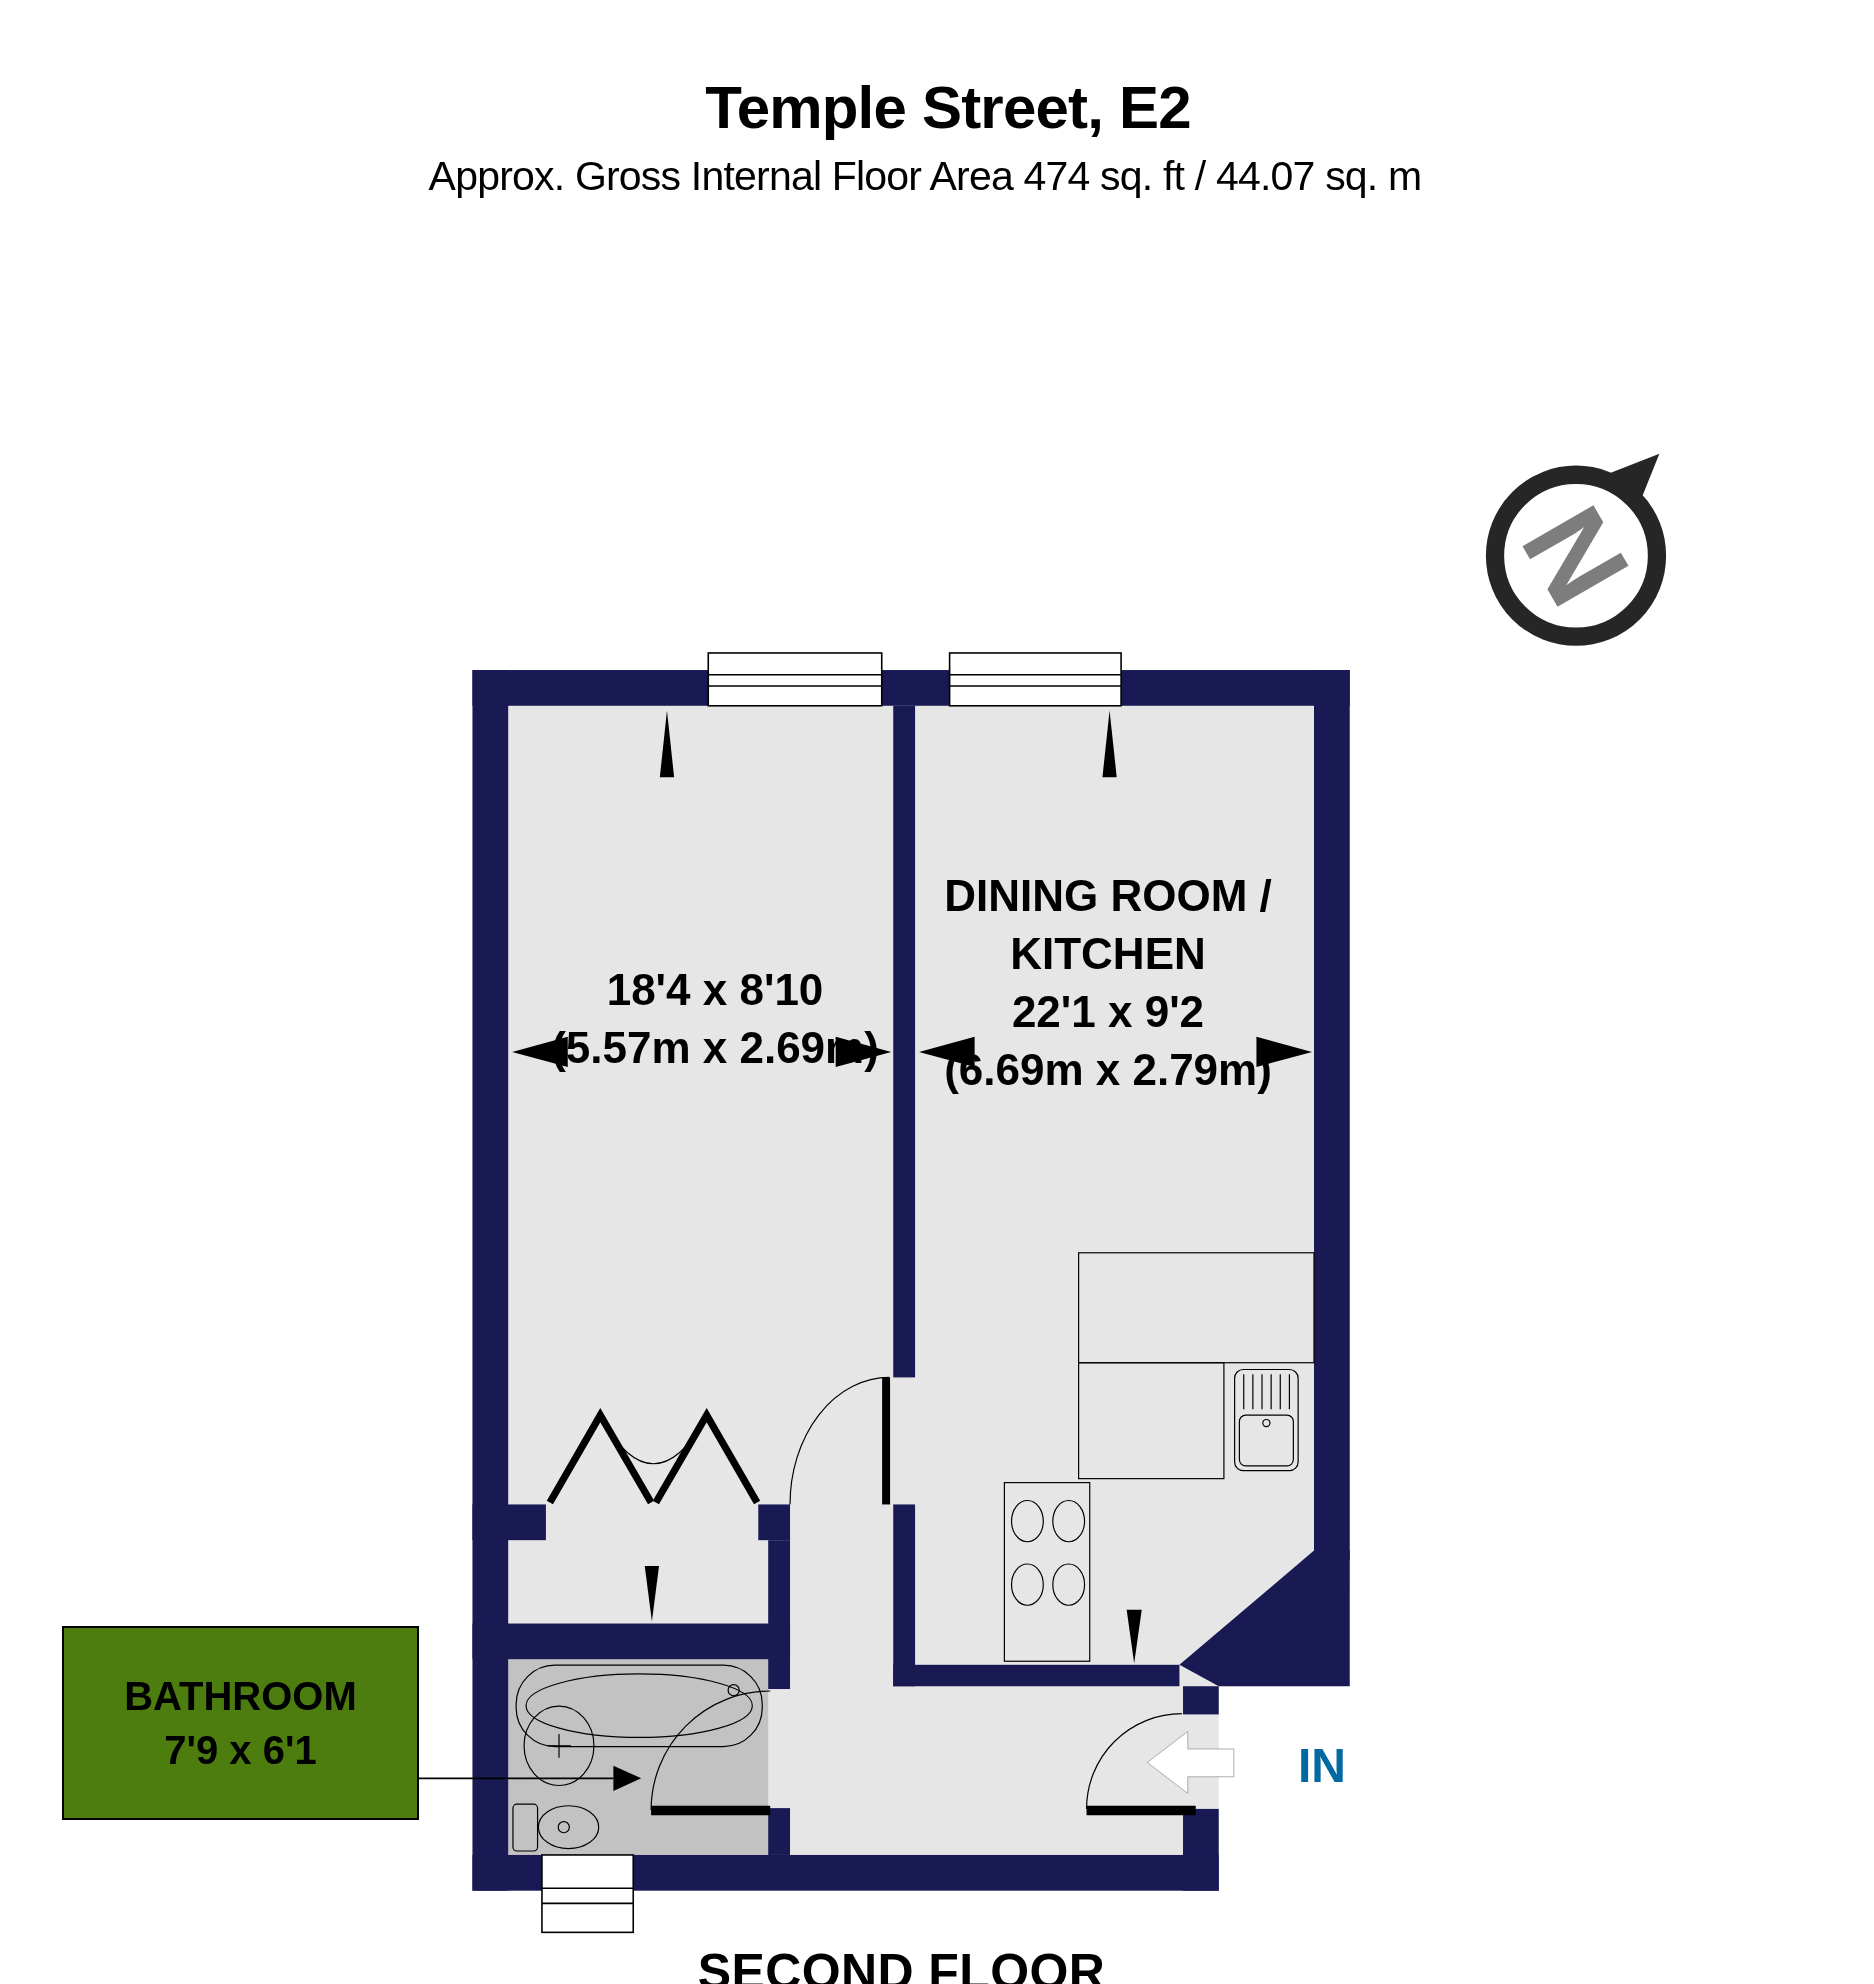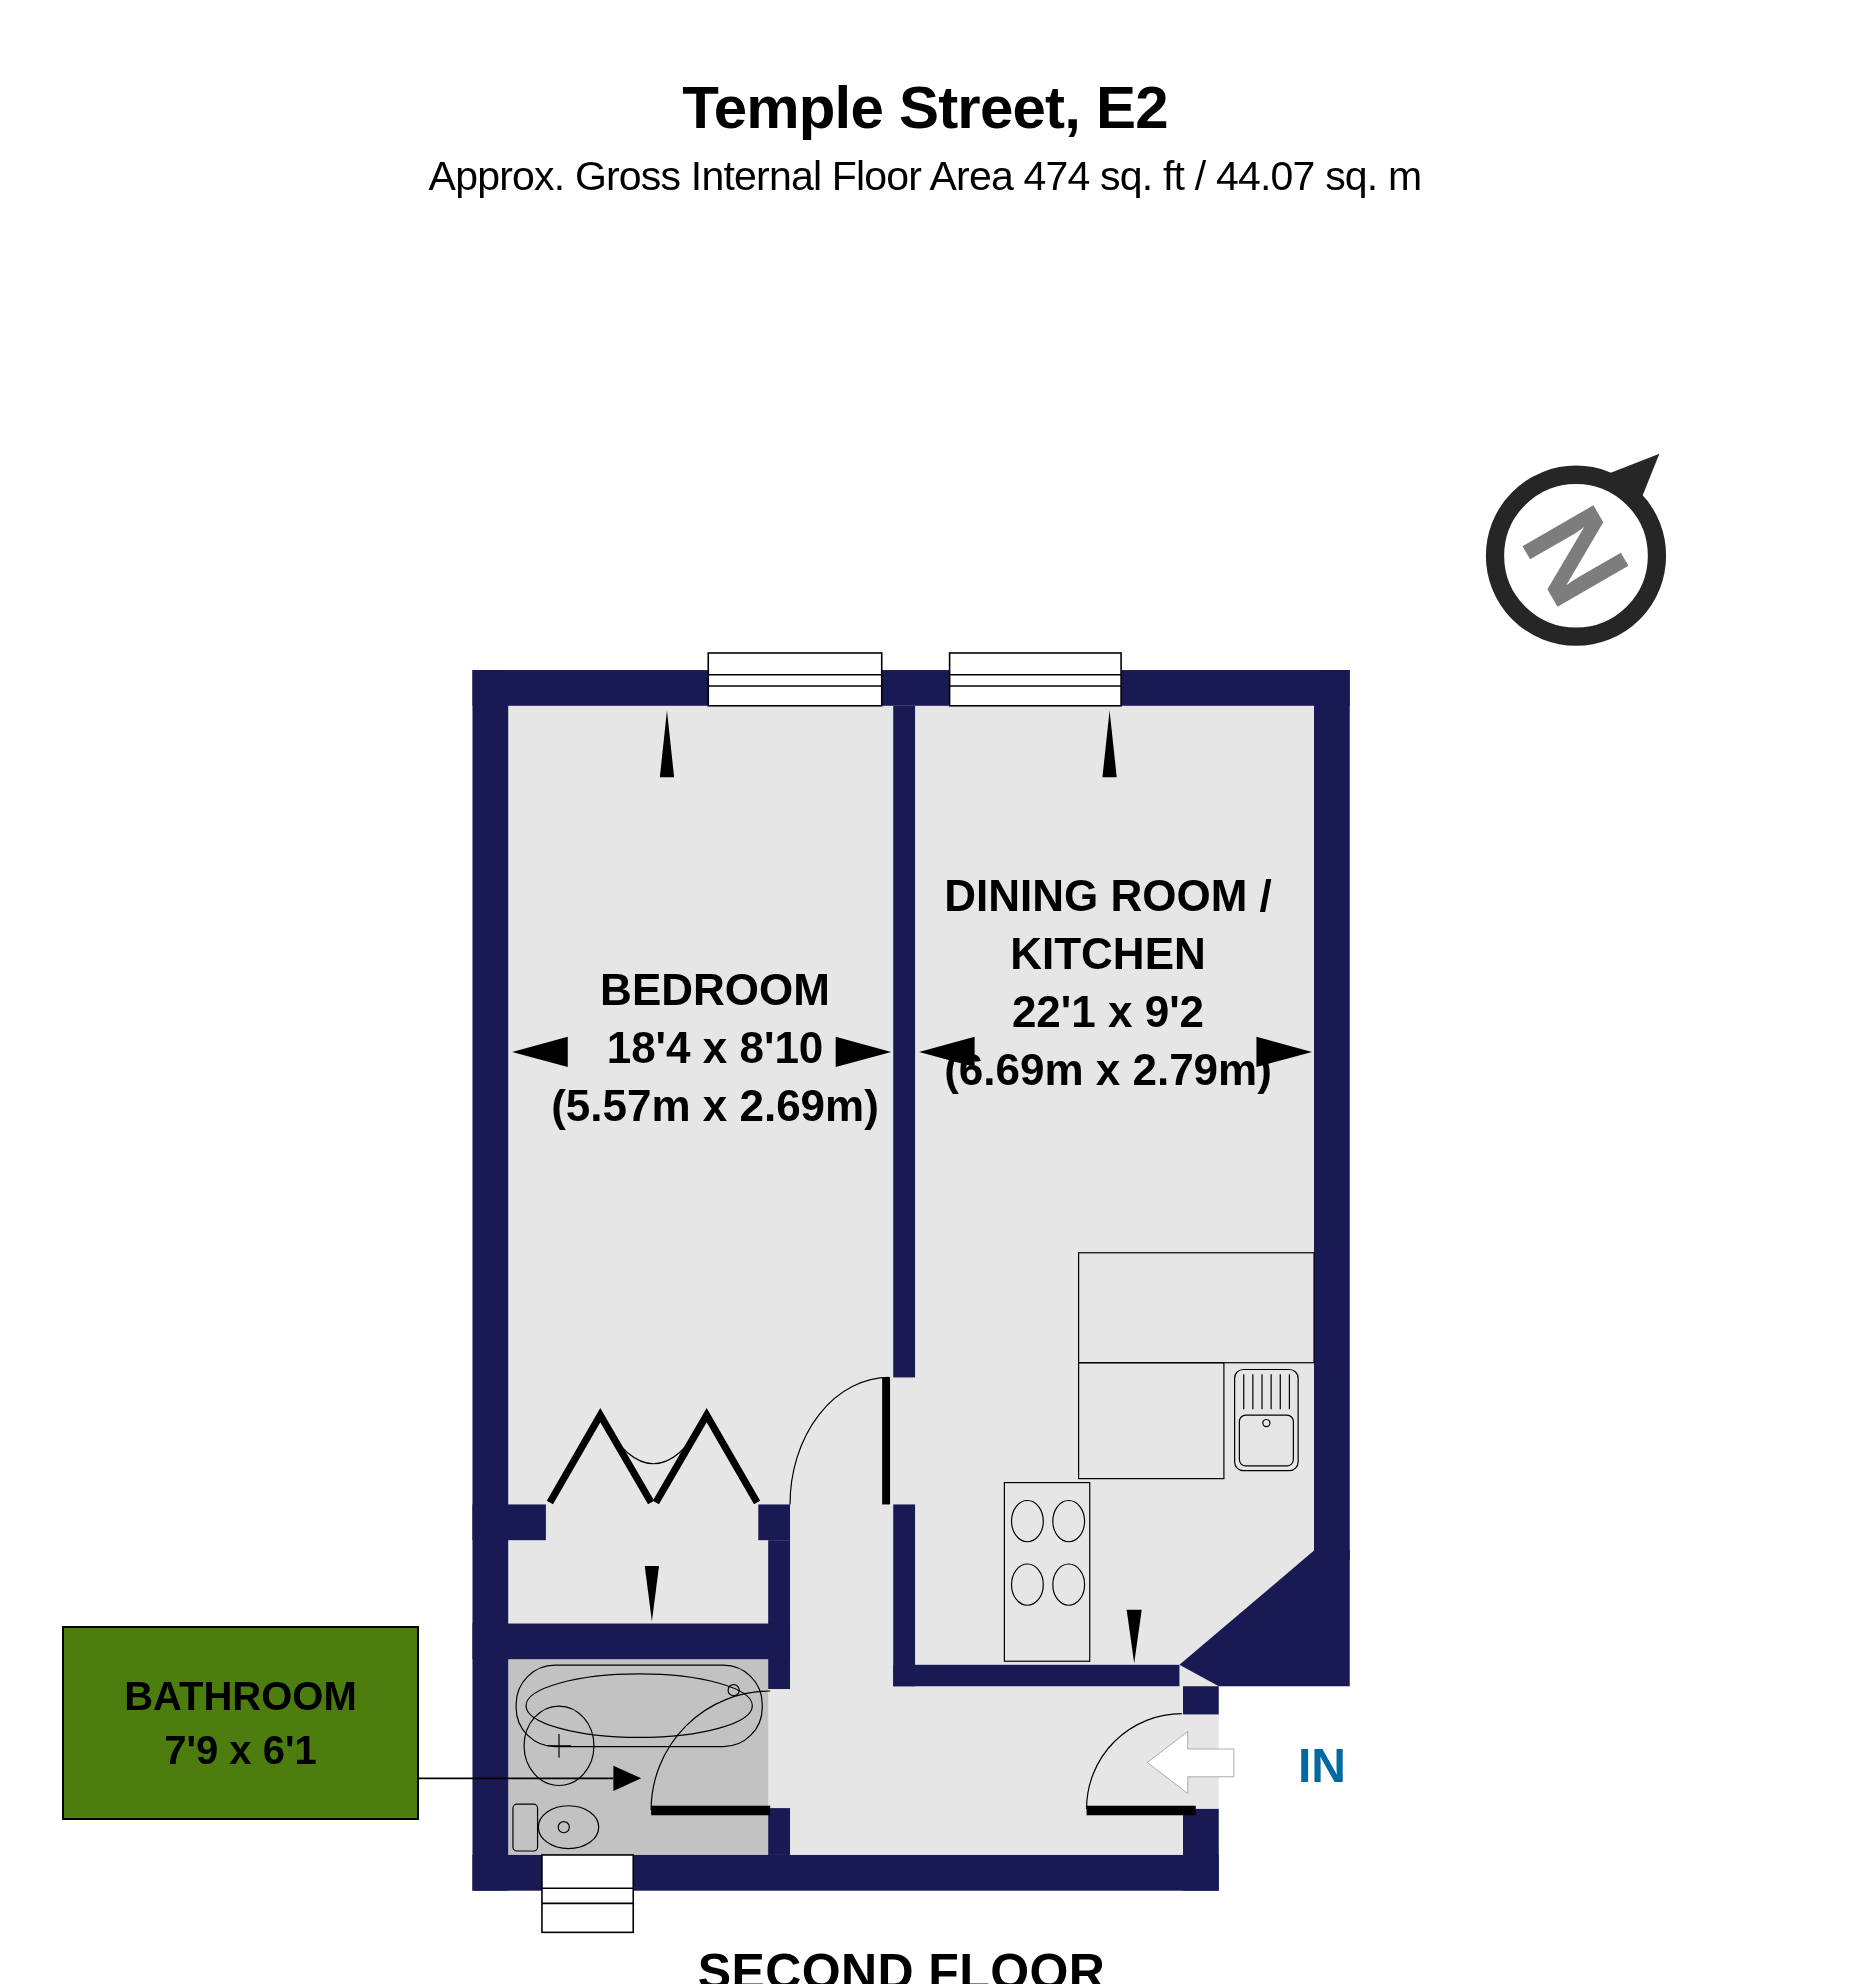--- a/index.html
+++ b/index.html
@@ -5,21 +5,21 @@
   html,body{margin:0;padding:0;}
   body{
     width:1875px;height:2812px;position:relative;background:#ffffff;
     font-family:"Liberation Sans", sans-serif;
     -webkit-font-smoothing:antialiased;
   }
   .abs{position:absolute;}
   
   .page-title{
     left:0;width:1850px;top:73px;text-align:center;
-    font-size:60px;font-weight:bold;color:#000;letter-spacing:-0.8px;
+    font-size:60px;font-weight:bold;color:#000;letter-spacing:-0.8px;padding-left:23px;
   }
   .page-subtitle{
     left:0;width:1850px;top:153px;text-align:center;
     font-size:41px;font-weight:normal;color:#000;letter-spacing:-0.8px;
   }
   
   svg.plan{left:0;top:0;}
   
   .room-label{color:#000;font-weight:bold;text-align:center;line-height:1.32;}
   .room-label .ln{white-space:nowrap;}
@@ -169,21 +169,20 @@
     <circle cx="3970" cy="1400" r="204" fill="#ffffff" stroke="#262626" stroke-width="46"></circle>
     <polygon points="4180,1143 4040,1198 4128,1273" fill="#262626"></polygon>
     <text x="3970" y="1400" transform="rotate(60,3970,1400)" font-family="Liberation Sans, sans-serif" font-size="300" font-weight="bold" fill="#7d7d7d" text-anchor="middle" dominant-baseline="central">N</text>
   </g>
 </svg>
 
 <div class="abs page-title">Temple Street, E2</div>
 <div class="abs page-subtitle">Approx. Gross Internal Floor Area 474 sq. ft / 44.07 sq. m</div>
 
 <div class="abs room-label bedroom-label">
-  <div class="ln">BEDROOM</div>
   <div class="ln">18'4 x 8'10</div>
   <div class="ln">(5.57m x 2.69m)</div>
 </div>
 
 <div class="abs room-label living-label">
   <div class="ln">DINING ROOM /</div>
   <div class="ln">KITCHEN</div>
   <div class="ln">22'1 x 9'2</div>
   <div class="ln">(6.69m x 2.79m)</div>
 </div>

